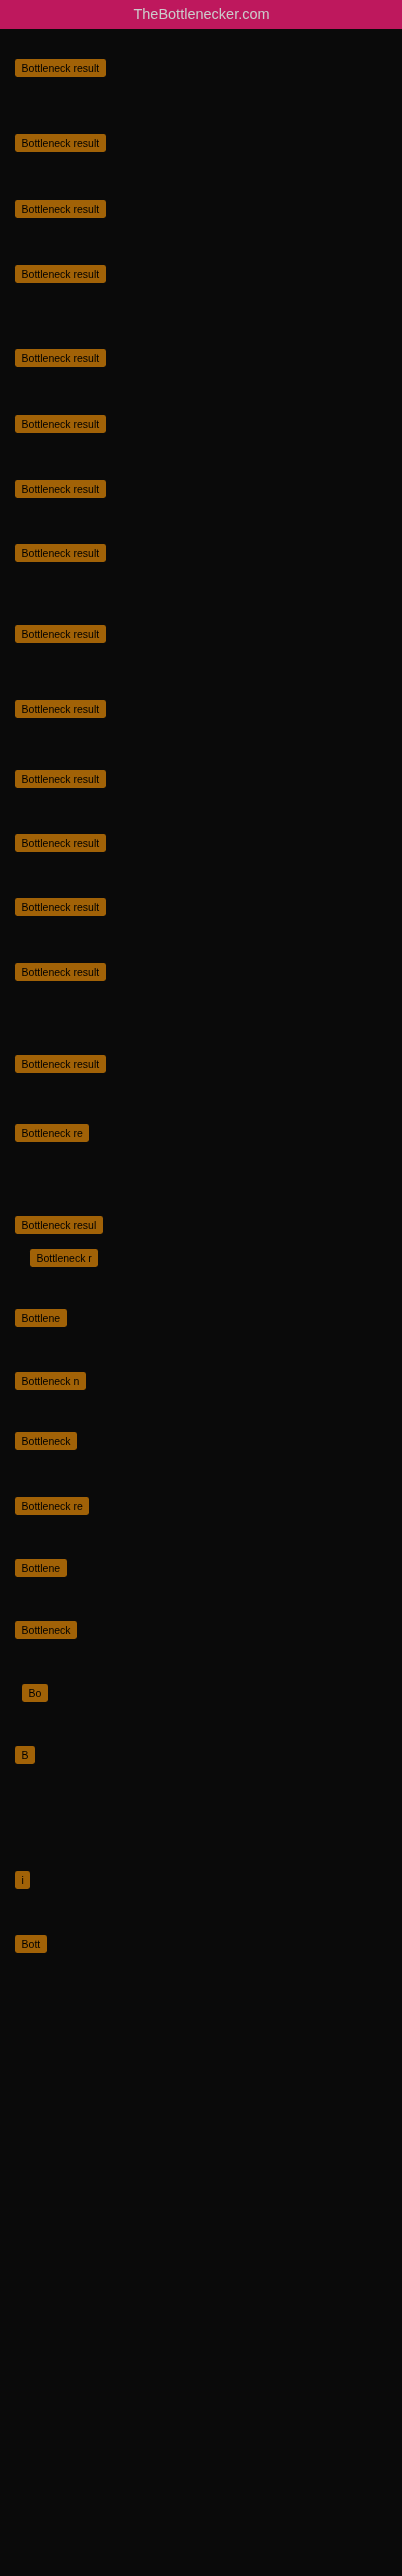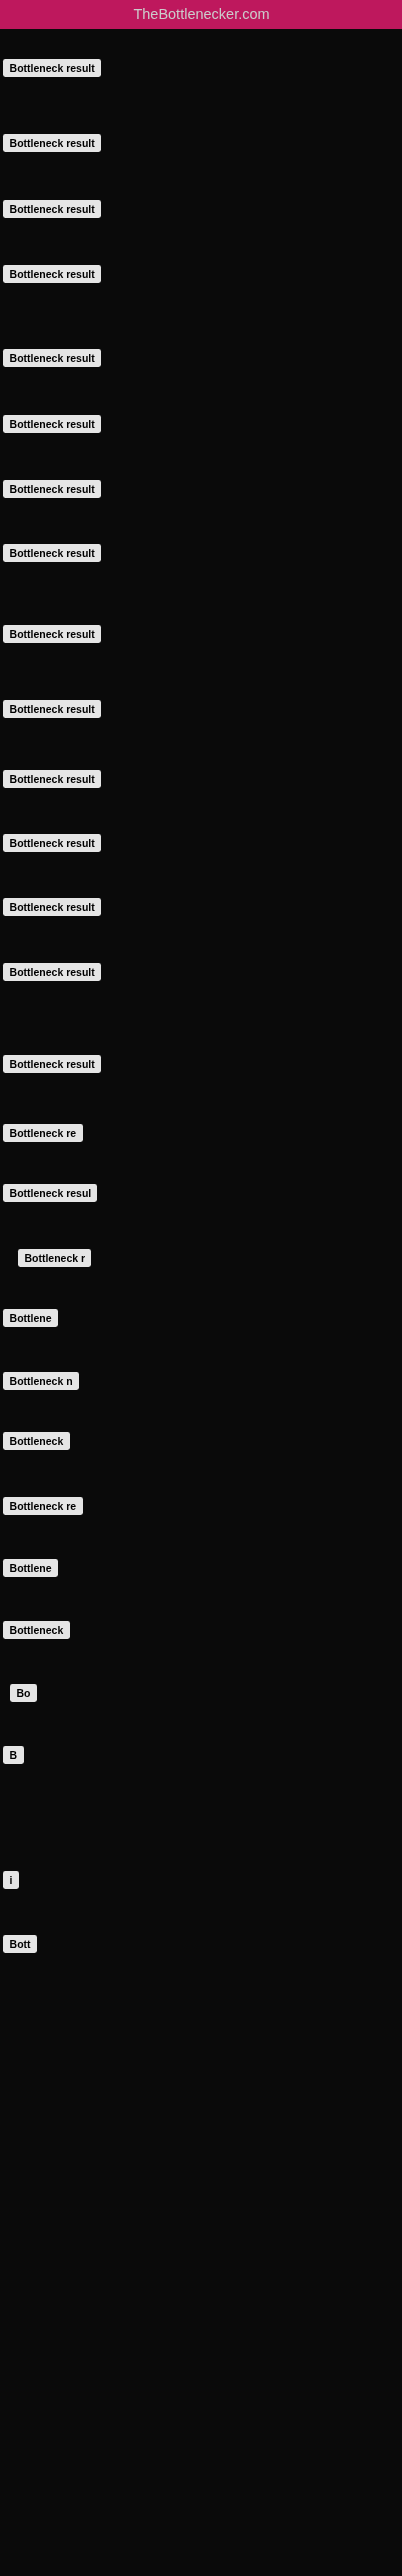--- a/index.html
+++ b/index.html
@@ -19,28 +19,29 @@
     .site-title {
       text-align: center;
       color: #cccccc;
       font-size: 14.5px;
       padding: 6.4px 0;
       background-color: #be185d;
     }
 
     .bottleneck-badge {
       display: inline-block;
-      background-color: #e5e5e5;
+      background-color: #a16207;
       color: #000;
       font-size: 10.5px;
-      font-weight: bold;
+      font-weight: normal;
       padding: 3.2px 6.4px;
       border-radius: 2.4px;
       white-space: nowrap;
       overflow: hidden;
+      margin-left: 12px;
     }
   </style>
 </head>
 <body>
 
 <div class="site-title">TheBottlenecker.com</div>
 
 <div style="position:relative; width:403px; height:2576px;">
 <div style="position: absolute; top: 30px; left: 3.2px;"><span class="bottleneck-badge" style="max-width: 113px; overflow: hidden;">Bottleneck result</span></div>
     <div style="position: absolute; top: 105px; left: 3.2px;"><span class="bottleneck-badge" style="max-width: 113px; overflow: hidden;">Bottleneck result</span></div>
@@ -51,21 +52,21 @@
     <div style="position: absolute; top: 451px; left: 3.2px;"><span class="bottleneck-badge" style="max-width: 105px; overflow: hidden;">Bottleneck result</span></div>
     <div style="position: absolute; top: 515px; left: 3.2px;"><span class="bottleneck-badge" style="max-width: 103px; overflow: hidden;">Bottleneck result</span></div>
     <div style="position: absolute; top: 596px; left: 3.2px;"><span class="bottleneck-badge" style="max-width: 105px; overflow: hidden;">Bottleneck result</span></div>
     <div style="position: absolute; top: 671px; left: 3.2px;"><span class="bottleneck-badge" style="max-width: 103px; overflow: hidden;">Bottleneck result</span></div>
     <div style="position: absolute; top: 741px; left: 3.2px;"><span class="bottleneck-badge" style="max-width: 102px; overflow: hidden;">Bottleneck result</span></div>
     <div style="position: absolute; top: 805px; left: 3.2px;"><span class="bottleneck-badge" style="max-width: 101px; overflow: hidden;">Bottleneck result</span></div>
     <div style="position: absolute; top: 869px; left: 3.2px;"><span class="bottleneck-badge" style="max-width: 100px; overflow: hidden;">Bottleneck result</span></div>
     <div style="position: absolute; top: 934px; left: 3.2px;"><span class="bottleneck-badge" style="max-width: 99px; overflow: hidden;">Bottleneck result</span></div>
     <div style="position: absolute; top: 1026px; left: 3.2px;"><span class="bottleneck-badge" style="max-width: 98px; overflow: hidden;">Bottleneck result</span></div>
     <div style="position: absolute; top: 1095px; left: 3.2px;"><span class="bottleneck-badge" style="max-width: 89px; overflow: hidden;">Bottleneck re</span></div>
-    <div style="position: absolute; top: 1155px; left: 3.2px;"><span class="bottleneck-badge" style="max-width: 94px; overflow: hidden;">Bottleneck resul</span></div>
+    <div style="position: absolute; top: 1187px; left: 3.2px;"><span class="bottleneck-badge" style="max-width: 94px; overflow: hidden;">Bottleneck resul</span></div>
     <div style="position: absolute; top: 1220px; left: 18px;"><span class="bottleneck-badge" style="max-width: 82px; overflow: hidden;">Bottleneck r</span></div>
     <div style="position: absolute; top: 1280px; left: 3.2px;"><span class="bottleneck-badge" style="max-width: 71px; overflow: hidden;">Bottlene</span></div>
     <div style="position: absolute; top: 1343px; left: 3.2px;"><span class="bottleneck-badge" style="max-width: 84px; overflow: hidden;">Bottleneck n</span></div>
     <div style="position: absolute; top: 1403px; left: 3.2px;"><span class="bottleneck-badge" style="max-width: 77px; overflow: hidden;">Bottleneck</span></div>
     <div style="position: absolute; top: 1468px; left: 3.2px;"><span class="bottleneck-badge" style="max-width: 87px; overflow: hidden;">Bottleneck re</span></div>
     <div style="position: absolute; top: 1530px; left: 3.2px;"><span class="bottleneck-badge" style="max-width: 69px; overflow: hidden;">Bottlene</span></div>
     <div style="position: absolute; top: 1592px; left: 3.2px;"><span class="bottleneck-badge" style="max-width: 74px; overflow: hidden;">Bottleneck</span></div>
     <div style="position: absolute; top: 1655px; left: 10px;"><span class="bottleneck-badge" style="max-width: 39px; overflow: hidden;">Bo</span></div>
     <div style="position: absolute; top: 1717px; left: 3.2px;"><span class="bottleneck-badge" style="max-width: 29px; overflow: hidden;">B</span></div>
     <div style="position: absolute; top: 1842px; left: 3.2px;"><span class="bottleneck-badge" style="max-width: 22.5px; overflow: hidden;">i</span></div>

